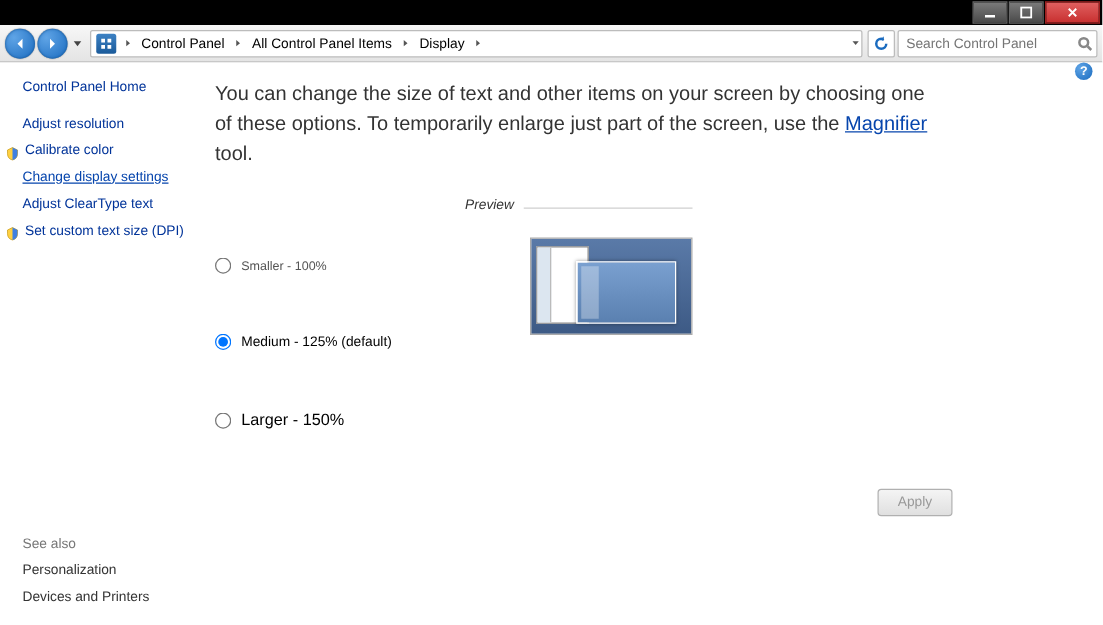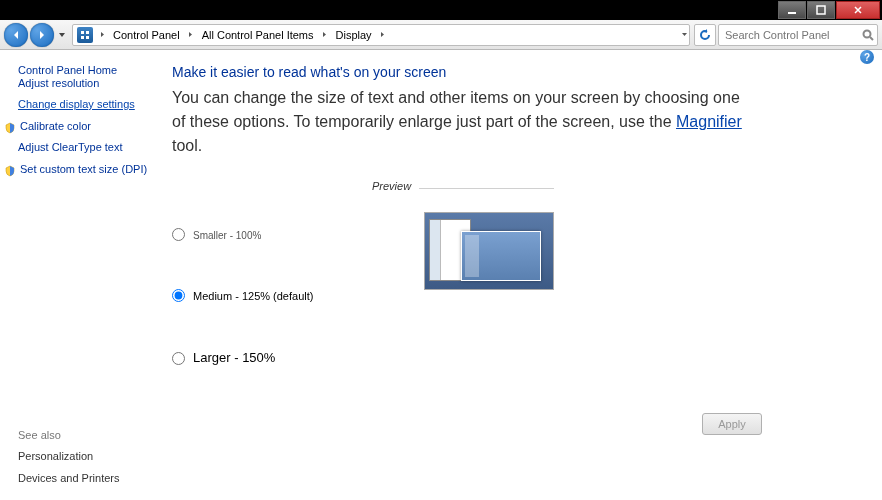--- a/index.html
+++ b/index.html
@@ -32,21 +32,21 @@
 .searchbox .sicon { width: 20px; display: flex; align-items: center; justify-content: center; }
 .searchbox .sicon svg { width: 12px; height: 12px; stroke: #888; fill: none; stroke-width: 2; }
 
 
 .helprow { height: 14px; display: flex; justify-content: flex-end; align-items: center; padding-right: 8px; background: #fff; }
 .help { width: 14px; height: 14px; border-radius: 50%; background: radial-gradient(circle at 30% 30%,#5fa4e6,#1a6bbf); color: #fff; font-size: 10px; display: flex; align-items: center; justify-content: center; cursor: pointer; font-weight: bold; }
 
 
 .body { display: flex; height: 436px; }
 .sidebar { width: 172px; padding: 0 4px 8px 18px; display: flex; flex-direction: column; font-size: 11px; }
-.sb-home { color: #003399; cursor: pointer; }
+.sb-home { color: #003399; margin-bottom: 16px; cursor: pointer; }
 .sb-link { color: #003399; margin-bottom: 6px; cursor: pointer; display: flex; align-items: flex-end; line-height: 1.4; }
 .sb-link.sel { text-decoration: underline; color: #0645ad; }
 .sb-link .shield { width: 12px; height: 12px; margin-right: 4px; margin-left: -14px; }
 .shield svg { width: 12px; height: 12px; }
 .sb-spacer { flex: 1; }
 .sb-sa { color: #777; font-size: 11px; margin-bottom: 8px; }
 
 .main { flex: 1; padding: 0 20px 0 0; }
 .page-title { color: #003399; font-size: 14px; font-weight: normal; margin-bottom: 6px; }
 .desc { font-size: 16px; color: #333; line-height: 1.5; max-width: 580px; margin-bottom: 22px; }
@@ -171,48 +171,47 @@
 <div class="helprow">
   <div class="help">?</div>
 </div>
 
 <div class="body">
   <div class="sidebar">
     <div class="sb-home">Control Panel Home</div>
     <div class="sb-link">
         <span>Adjust resolution</span>
       </div>
-    <div class="sb-link sel">
-        <span>Change display settings</span>
-      </div>
     <div class="sb-link">
       <span class="shield"><svg viewBox="0 0 12 12">
             <path d="M6 1 L10 3 L10 6 Q10 10 6 11 Q2 10 2 6 L2 3 Z" fill="#ffd040" stroke="#c09000" stroke-width="0.5"></path>
             <path d="M6 1 L10 3 L10 6 Q10 10 6 11 Z" fill="#4080e0"></path>
           </svg></span>
       <span>Calibrate color</span>
     </div>
+    <div class="sb-link sel">
+        <span>Change display settings</span>
+      </div>
     <div class="sb-link">
         <span>Adjust ClearType text</span>
       </div>
     <div class="sb-link">
       <span class="shield"><svg viewBox="0 0 12 12">
             <path d="M6 1 L10 3 L10 6 Q10 10 6 11 Q2 10 2 6 L2 3 Z" fill="#ffd040" stroke="#c09000" stroke-width="0.5"></path>
             <path d="M6 1 L10 3 L10 6 Q10 10 6 11 Z" fill="#4080e0"></path>
           </svg></span>
       <span>Set custom text size (DPI)</span>
     </div>
     <div class="sb-spacer"></div>
     <div class="sb-sa">See also</div>
     <div class="sb-link" style="color:#333">Personalization</div>
     <div class="sb-link" style="color:#333">Devices and Printers</div>
   </div>
 
   <div class="main">
-    <h1 class="page-title">Make it easier to read what's on your screen</h1>
     <p class="desc">
       <span>You can change the size of text and other items on your screen by choosing one of these options. To temporarily enlarge just part of the screen, use the </span><span class="link">Magnifier</span><span> tool.</span>
     </p>
 
     <div class="options-row">
       <div class="options-col">
         <label class="opt small">
           <input type="radio" name="size" style="">
           <span>Smaller - 100%</span>
         </label>

